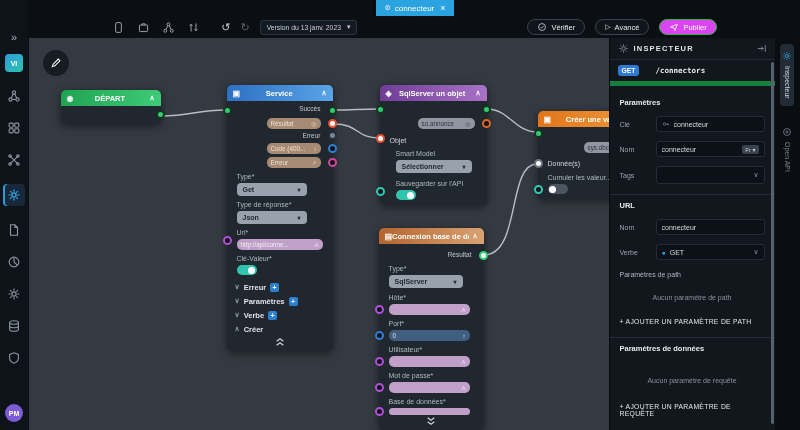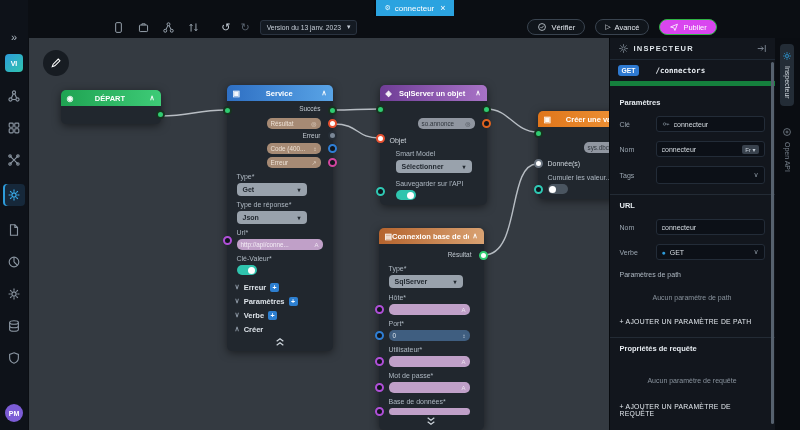--- a/index.html
+++ b/index.html
@@ -524,21 +524,21 @@
               <span>GET</span>
               <span class="ichev">∨</span>
             </div>
           </div>
 
           <div class="sub-title">Paramètres de path</div>
           <div class="empty-msg">Aucun paramètre de path</div>
           <div class="add-link">+ AJOUTER UN PARAMÈTRE DE PATH</div>
 
           <div class="divider" style="margin-top:12px"></div>
-          <div class="sec-title">Propriétés de requête</div>
+          <div class="sec-title">Paramètres de données</div>
           <div class="empty-msg" style="margin-top:24px">Aucun paramètre de requête</div>
           <div class="add-link" style="margin-top:19px">+ AJOUTER UN PARAMÈTRE DE REQUÊTE</div>
         </div>
         <div id="insp-scrollbar"></div>
       </div>
 
       <div id="tabstrip">
         <div class="vtab active">
           <svg width="10" height="10" viewBox="0 0 16 16">
               <circle cx="8" cy="8" r="2.4"></circle>

